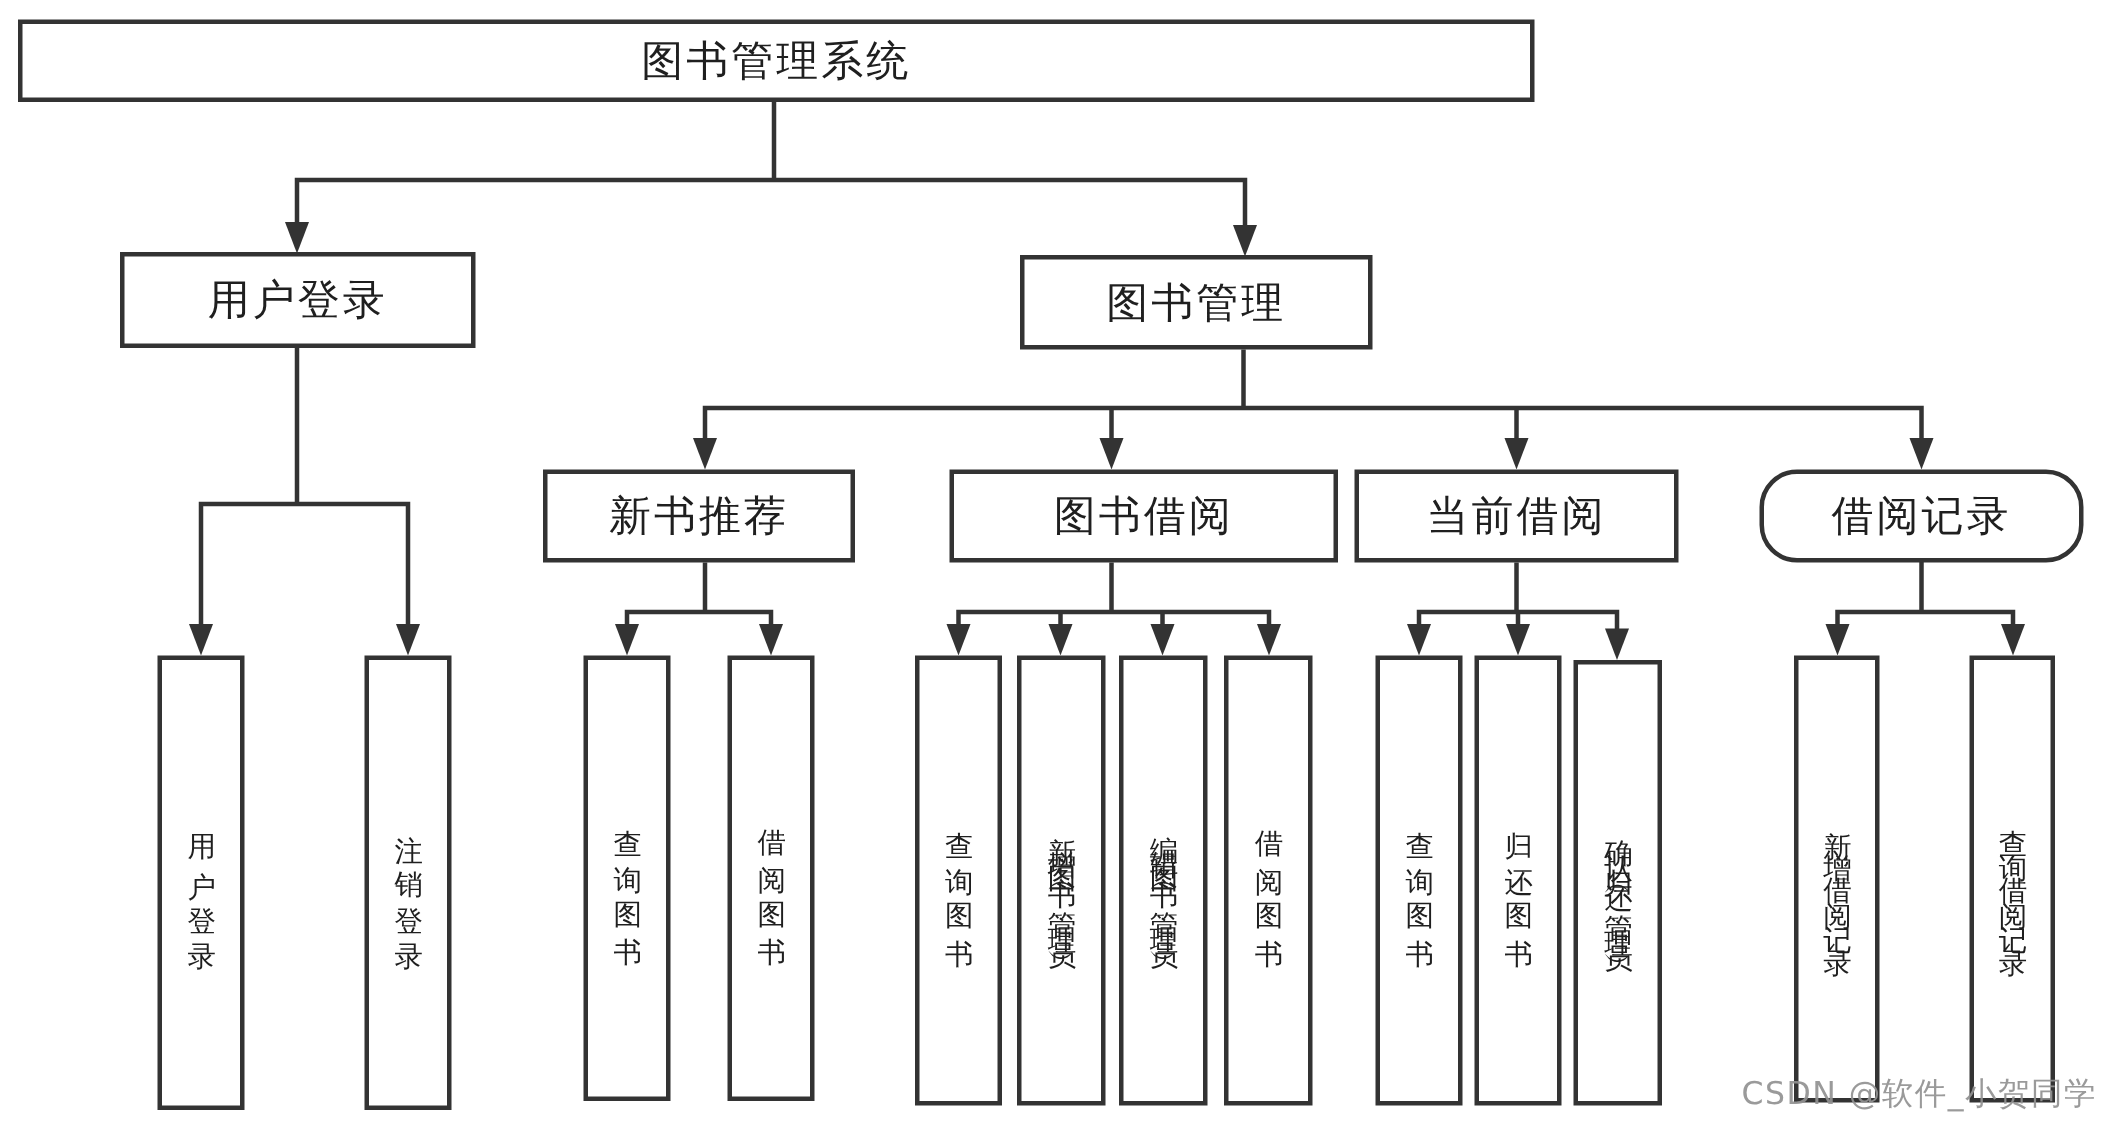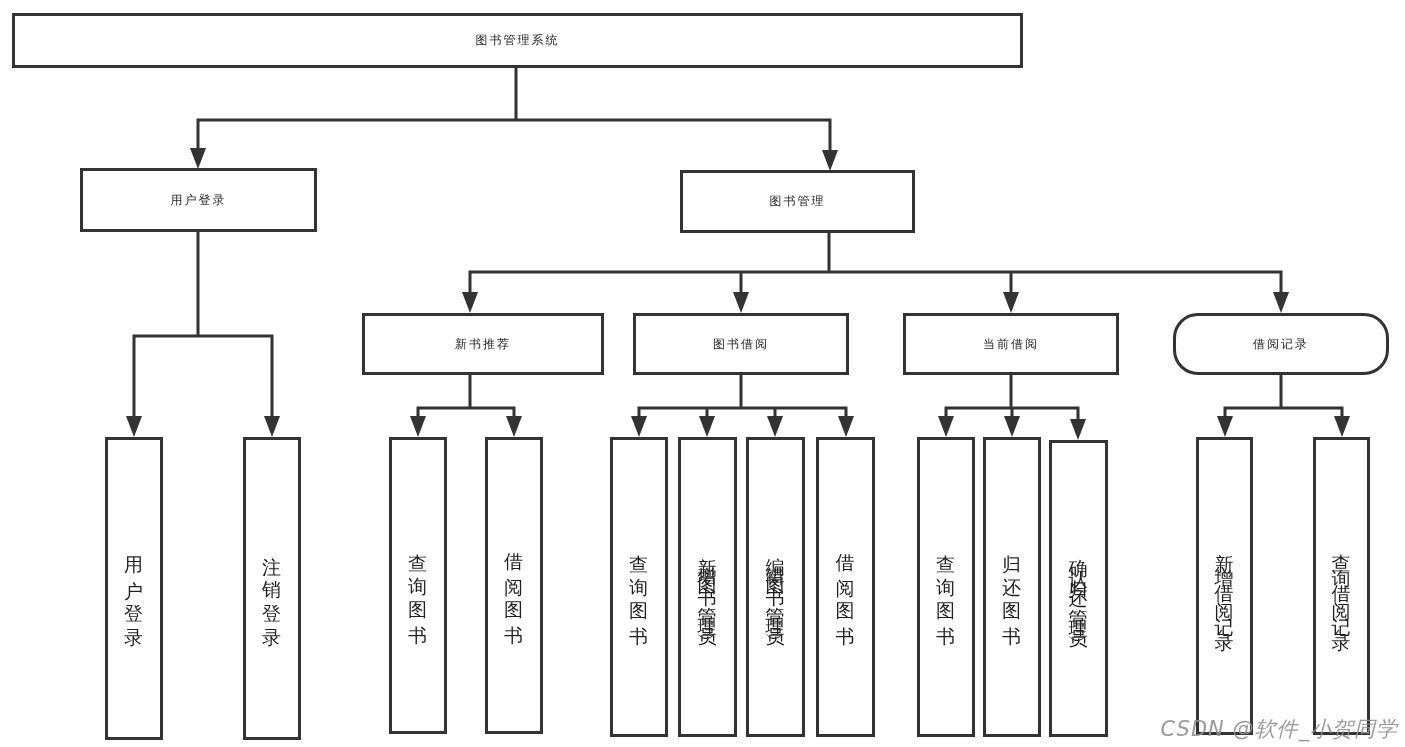--- a/index.html
+++ b/index.html
@@ -27,41 +27,40 @@
     position: absolute;
     box-sizing: border-box;
     border: 3px solid #333333;
     background: #ffffff;
     display: flex;
     align-items: center;
     justify-content: center;
     color: #1f1f1f;
   }
   .box.h {
-    font-size: 12px;
+    font-size: 28px;
     letter-spacing: 2px;
     white-space: nowrap;
   }
   .box.v {
     font-size: 19px;
   }
   .vtext {
     writing-mode: vertical-lr;
     line-height: 1;
   }
   .watermark {
     position: absolute;
     right: 7px;
     bottom: 4px;
     font-size: 21px;
     color: rgba(145, 145, 145, 0.92);
     letter-spacing: 1px;
     white-space: nowrap;
     z-index: 5;
-    font-style: italic;
   }
 </style>
 </head>
 <body>
 
 <div class="stage">
 
   <svg class="connectors" viewBox="0 0 1405 747" xmlns="http://www.w3.org/2000/svg">
     <g stroke="#333333" stroke-width="3" fill="none" stroke-linecap="square">
 
@@ -106,24 +105,24 @@
     <span>图书管理系统</span>
   </div>
 
   <div class="box h" style="left:80px; top:168px; width:237px; height:64px;">
     <span>用户登录</span>
   </div>
   <div class="box h" style="left:680px; top:170px; width:235px; height:63px;">
     <span>图书管理</span>
   </div>
 
-  <div class="box h" style="left:362px; top:313px; width:242px; height:62px;">
+  <div class="box h" style="left:362px; top:313px; width:208px; height:62px;">
     <span>新书推荐</span>
   </div>
-  <div class="box h" style="left:633px; top:313px; width:216px; height:62px;">
+  <div class="box h" style="left:633px; top:313px; width:259px; height:62px;">
     <span>图书借阅</span>
   </div>
   <div class="box h" style="left:903px; top:313px; width:216px; height:62px;">
     <span>当前借阅</span>
   </div>
   <div class="box h" style="left:1173px; top:313px; width:216px; height:62px;border-radius:25px;">
     <span>借阅记录</span>
   </div>
 
   <div class="box v" style="left:105px; top:437px; width:58px; height:303px;">

